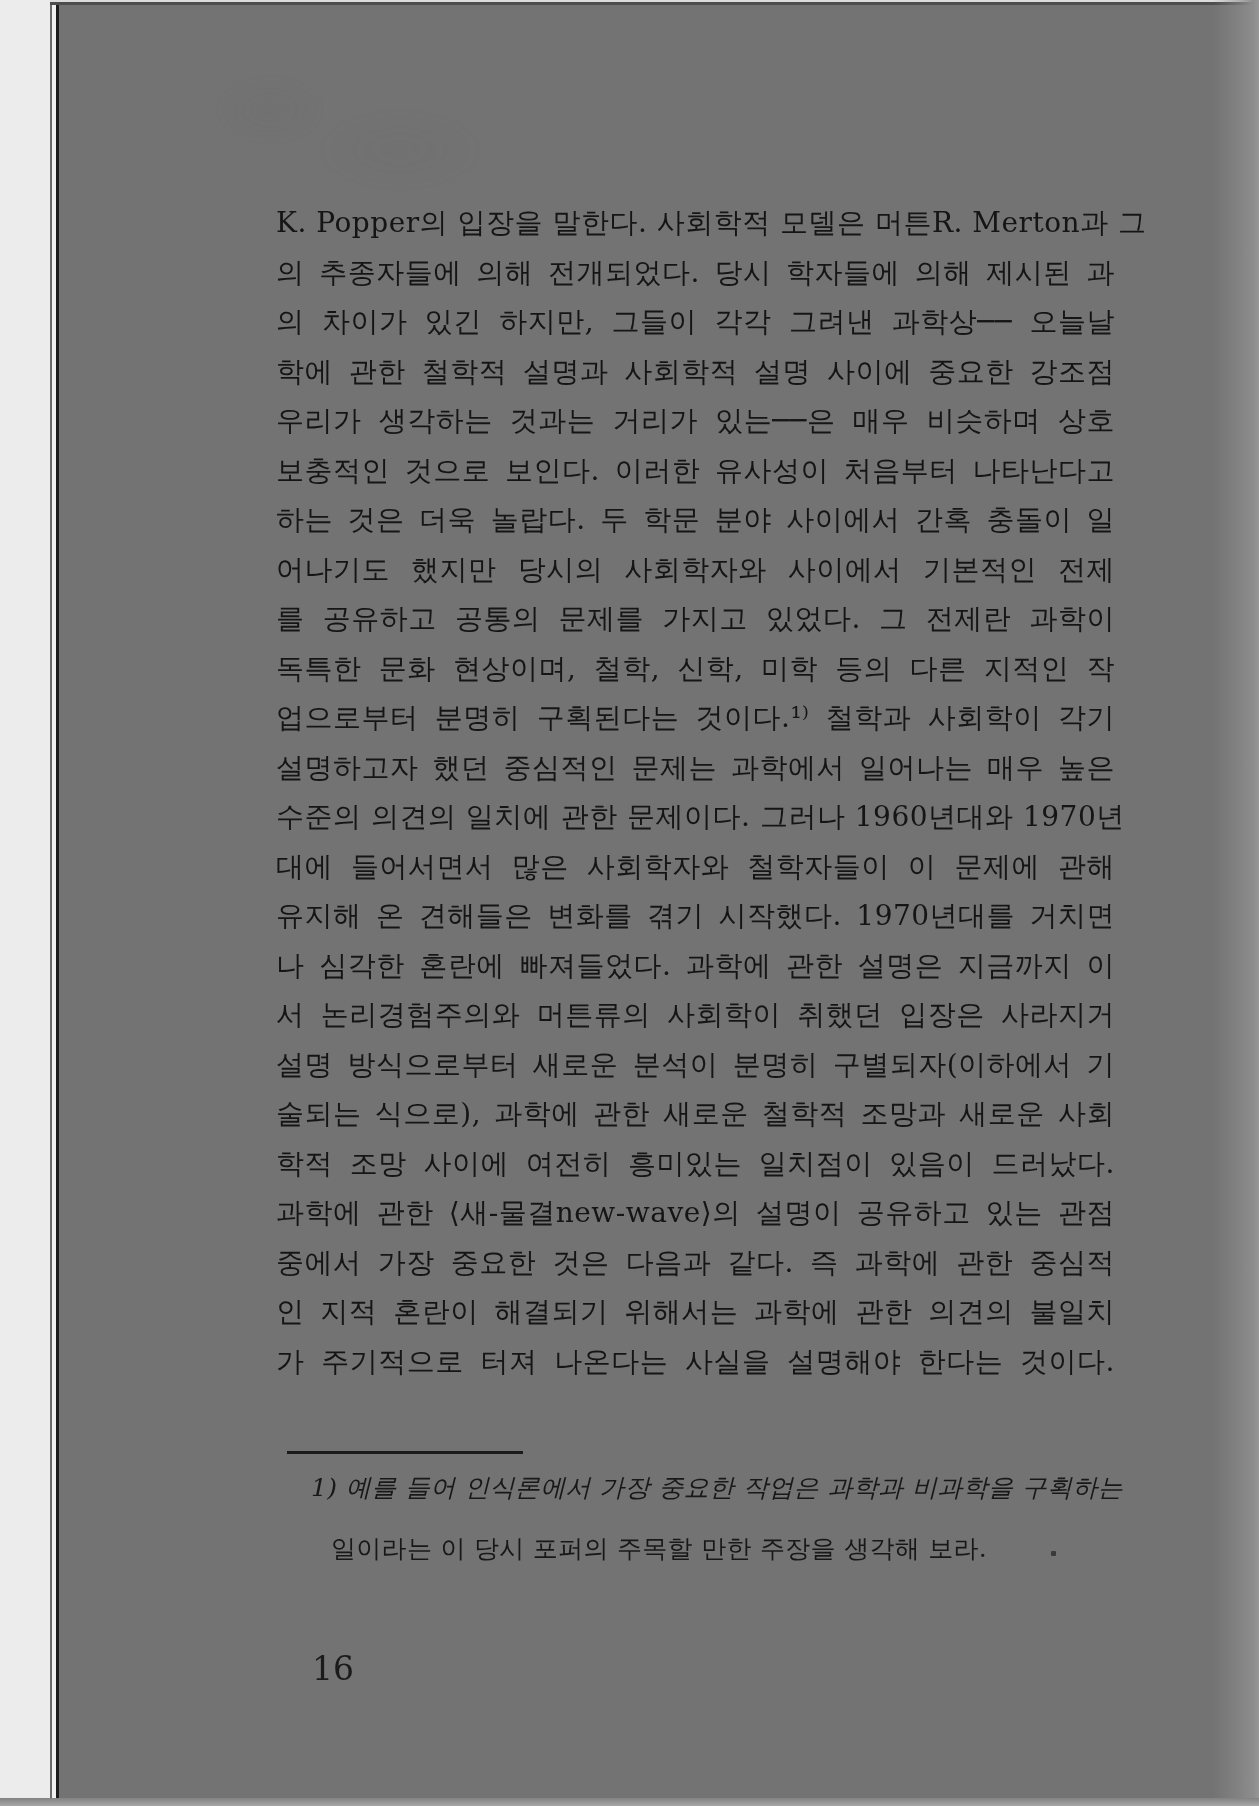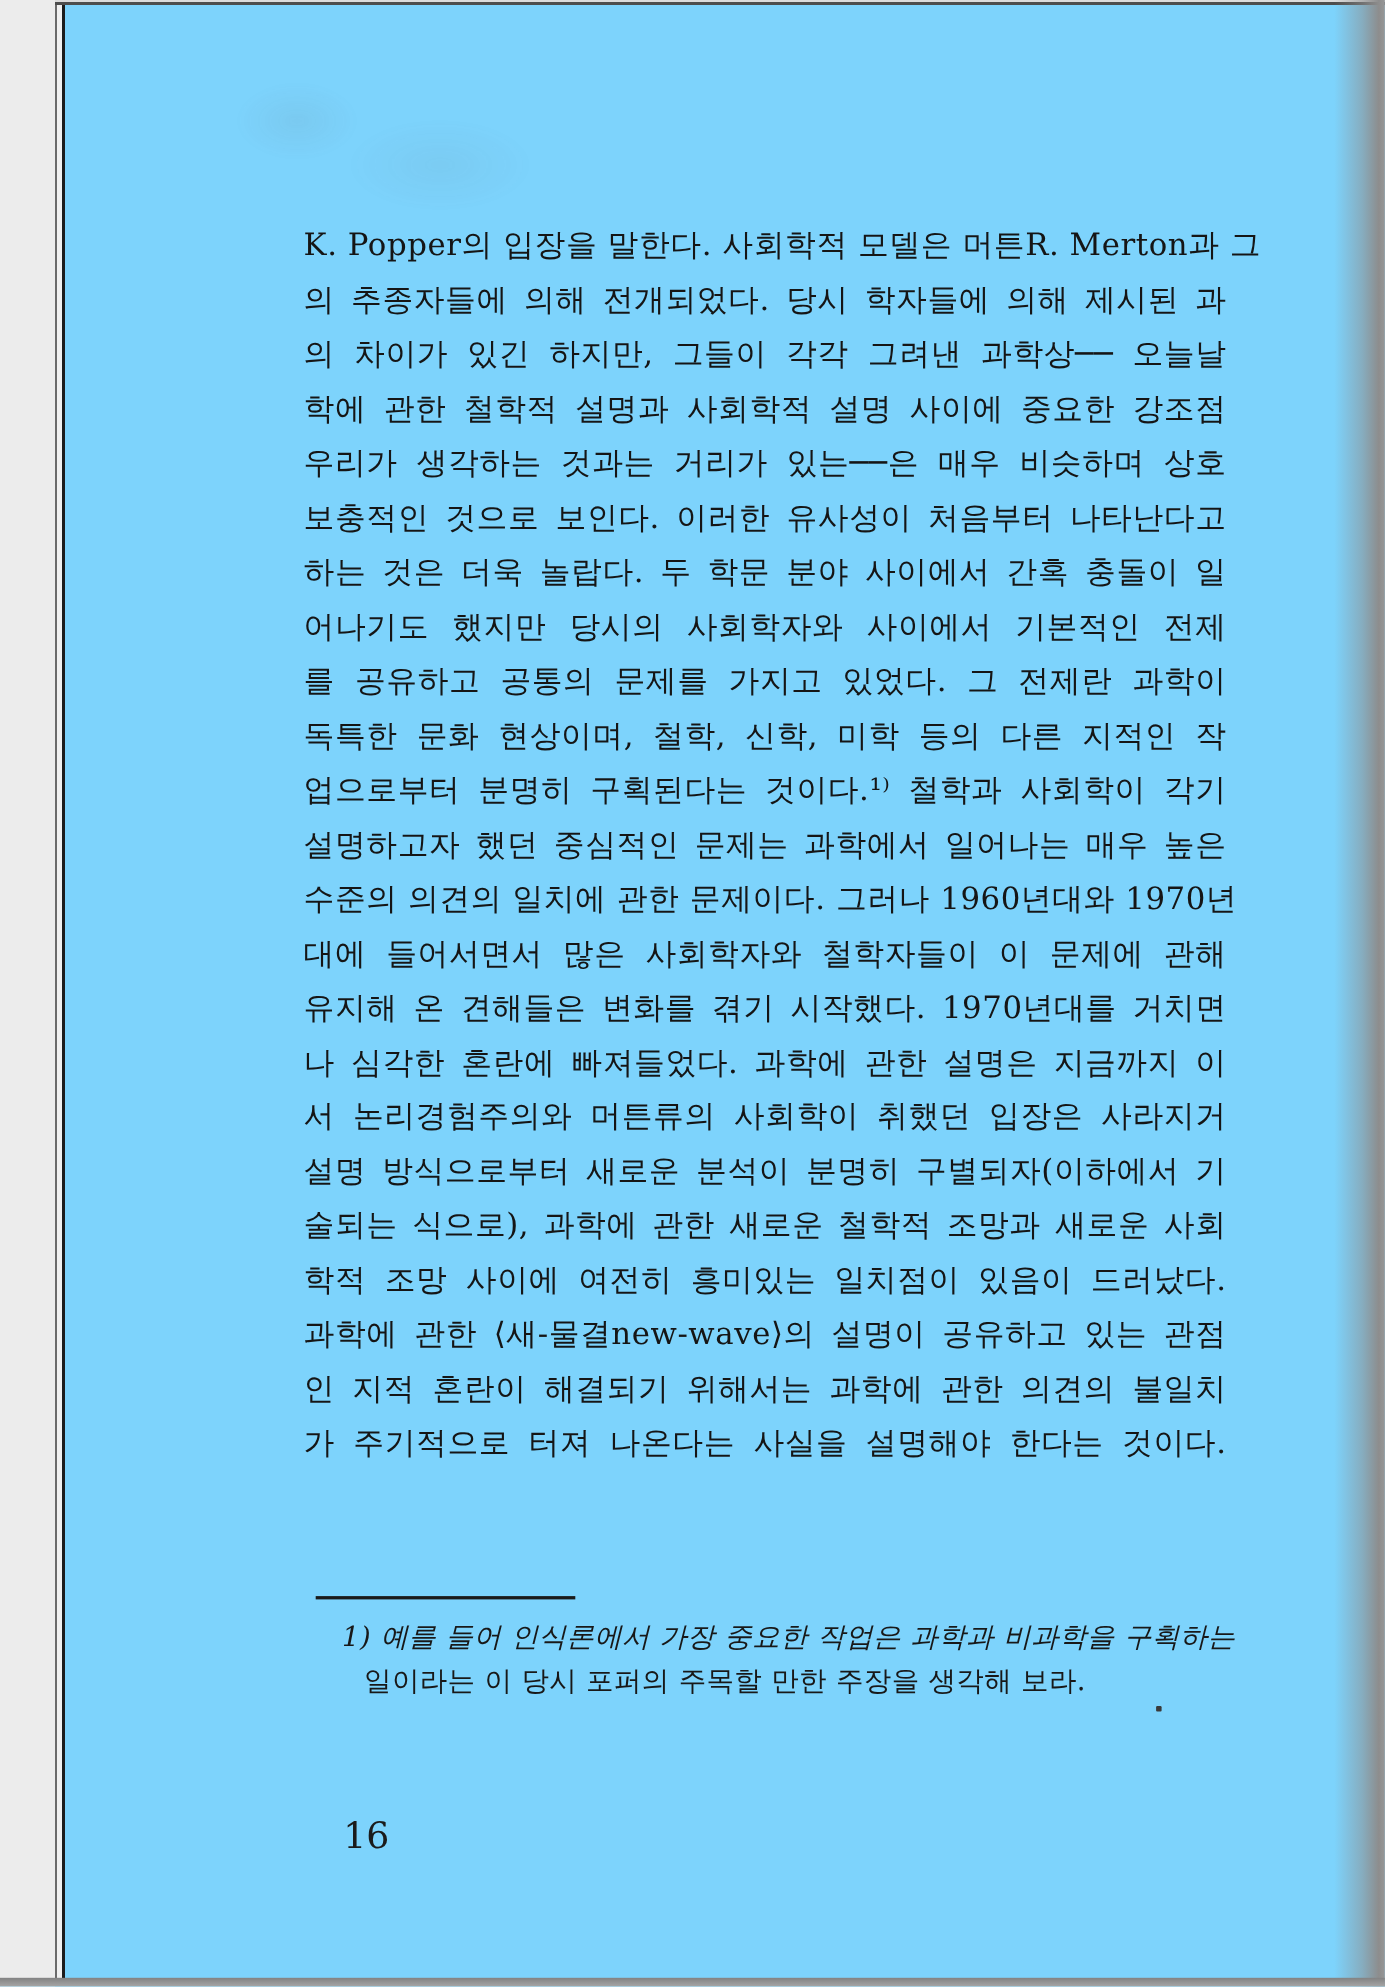--- a/index.html
+++ b/index.html
@@ -3,21 +3,21 @@
 <meta charset="utf-8">
 <style>
   html,body{margin:0;padding:0;}
   body{
     width:1259px;height:1806px;position:relative;overflow:hidden;
     background:#ececec;
     font-family:"DejaVu Serif","Liberation Serif",serif;
   }
   .scan-page{
     position:absolute;left:50px;top:0;width:1209px;height:1806px;
-    background:#7dd3fc;
+    background:#737373;
   }
   
   .edge-left{
     position:absolute;left:50px;top:0;width:10px;height:1800px;
     background:linear-gradient(to right,
       #6a6a6a 0px,#6a6a6a 2px,
       #f0f0f0 2px,#f0f0f0 6px,
       #1c1c1c 6px,#1c1c1c 9px,
       rgba(252,252,252,0) 9px);
   }
@@ -61,21 +61,21 @@
   
   .fn-rule{
     position:absolute;left:237px;top:1451px;width:236px;height:3px;
     background:#1a1a1a;
   }
   .footnote{
     position:absolute;left:261px;top:1468px;width:812px;
     font-size:25px;line-height:40px;color:#181818;letter-spacing:.3px;
   }
   .footnote .fline1{text-align:justify;text-align-last:justify;white-space:nowrap;font-style:italic;}
-  .footnote .fline2{padding-left:20px;text-align:left;white-space:nowrap;}
+  .footnote .fline2{padding-left:20px;text-align:left;white-space:nowrap;margin-top:21px;}
   .page-number{
     position:absolute;left:262px;top:1649px;
     font-size:33px;color:#1b1b1b;
   }
 </style>
 </head>
 <body>
 
 <div class="scan-page">
   <div class="smudge"></div>
@@ -95,20 +95,21 @@
     <div class="tline">설명하고자 했던 중심적인 문제는 과학에서 일어나는 매우 높은</div>
     <div class="tline">수준의 의견의 일치에 관한 문제이다. 그러나 1960년대와 1970년</div>
     <div class="tline">대에 들어서면서 많은 사회학자와 철학자들이 이 문제에 관해</div>
     <div class="tline">유지해 온 견해들은 변화를 겪기 시작했다. 1970년대를 거치면</div>
     <div class="tline">나 심각한 혼란에 빠져들었다. 과학에 관한 설명은 지금까지 이</div>
     <div class="tline">서 논리경험주의와 머튼류의 사회학이 취했던 입장은 사라지거</div>
     <div class="tline">설명 방식으로부터 새로운 분석이 분명히 구별되자(이하에서 기</div>
     <div class="tline">술되는 식으로), 과학에 관한 새로운 철학적 조망과 새로운 사회</div>
     <div class="tline">학적 조망 사이에 여전히 흥미있는 일치점이 있음이 드러났다.</div>
     <div class="tline">과학에 관한 ⟨새-물결new-wave⟩의 설명이 공유하고 있는 관점</div>
+    <div class="tline">중에서 가장 중요한 것은 다음과 같다. 즉 과학에 관한 중심적</div>
     <div class="tline">인 지적 혼란이 해결되기 위해서는 과학에 관한 의견의 불일치</div>
     <div class="tline">가 주기적으로 터져 나온다는 사실을 설명해야 한다는 것이다.</div>
   </div>
 
   <div class="fn-rule"></div>
 
   <div class="footnote">
     <div class="fline1">1) 예를 들어 인식론에서 가장 중요한 작업은 과학과 비과학을 구획하는</div>
     <div class="fline2">일이라는 이 당시 포퍼의 주목할 만한 주장을 생각해 보라.</div>
   </div>

